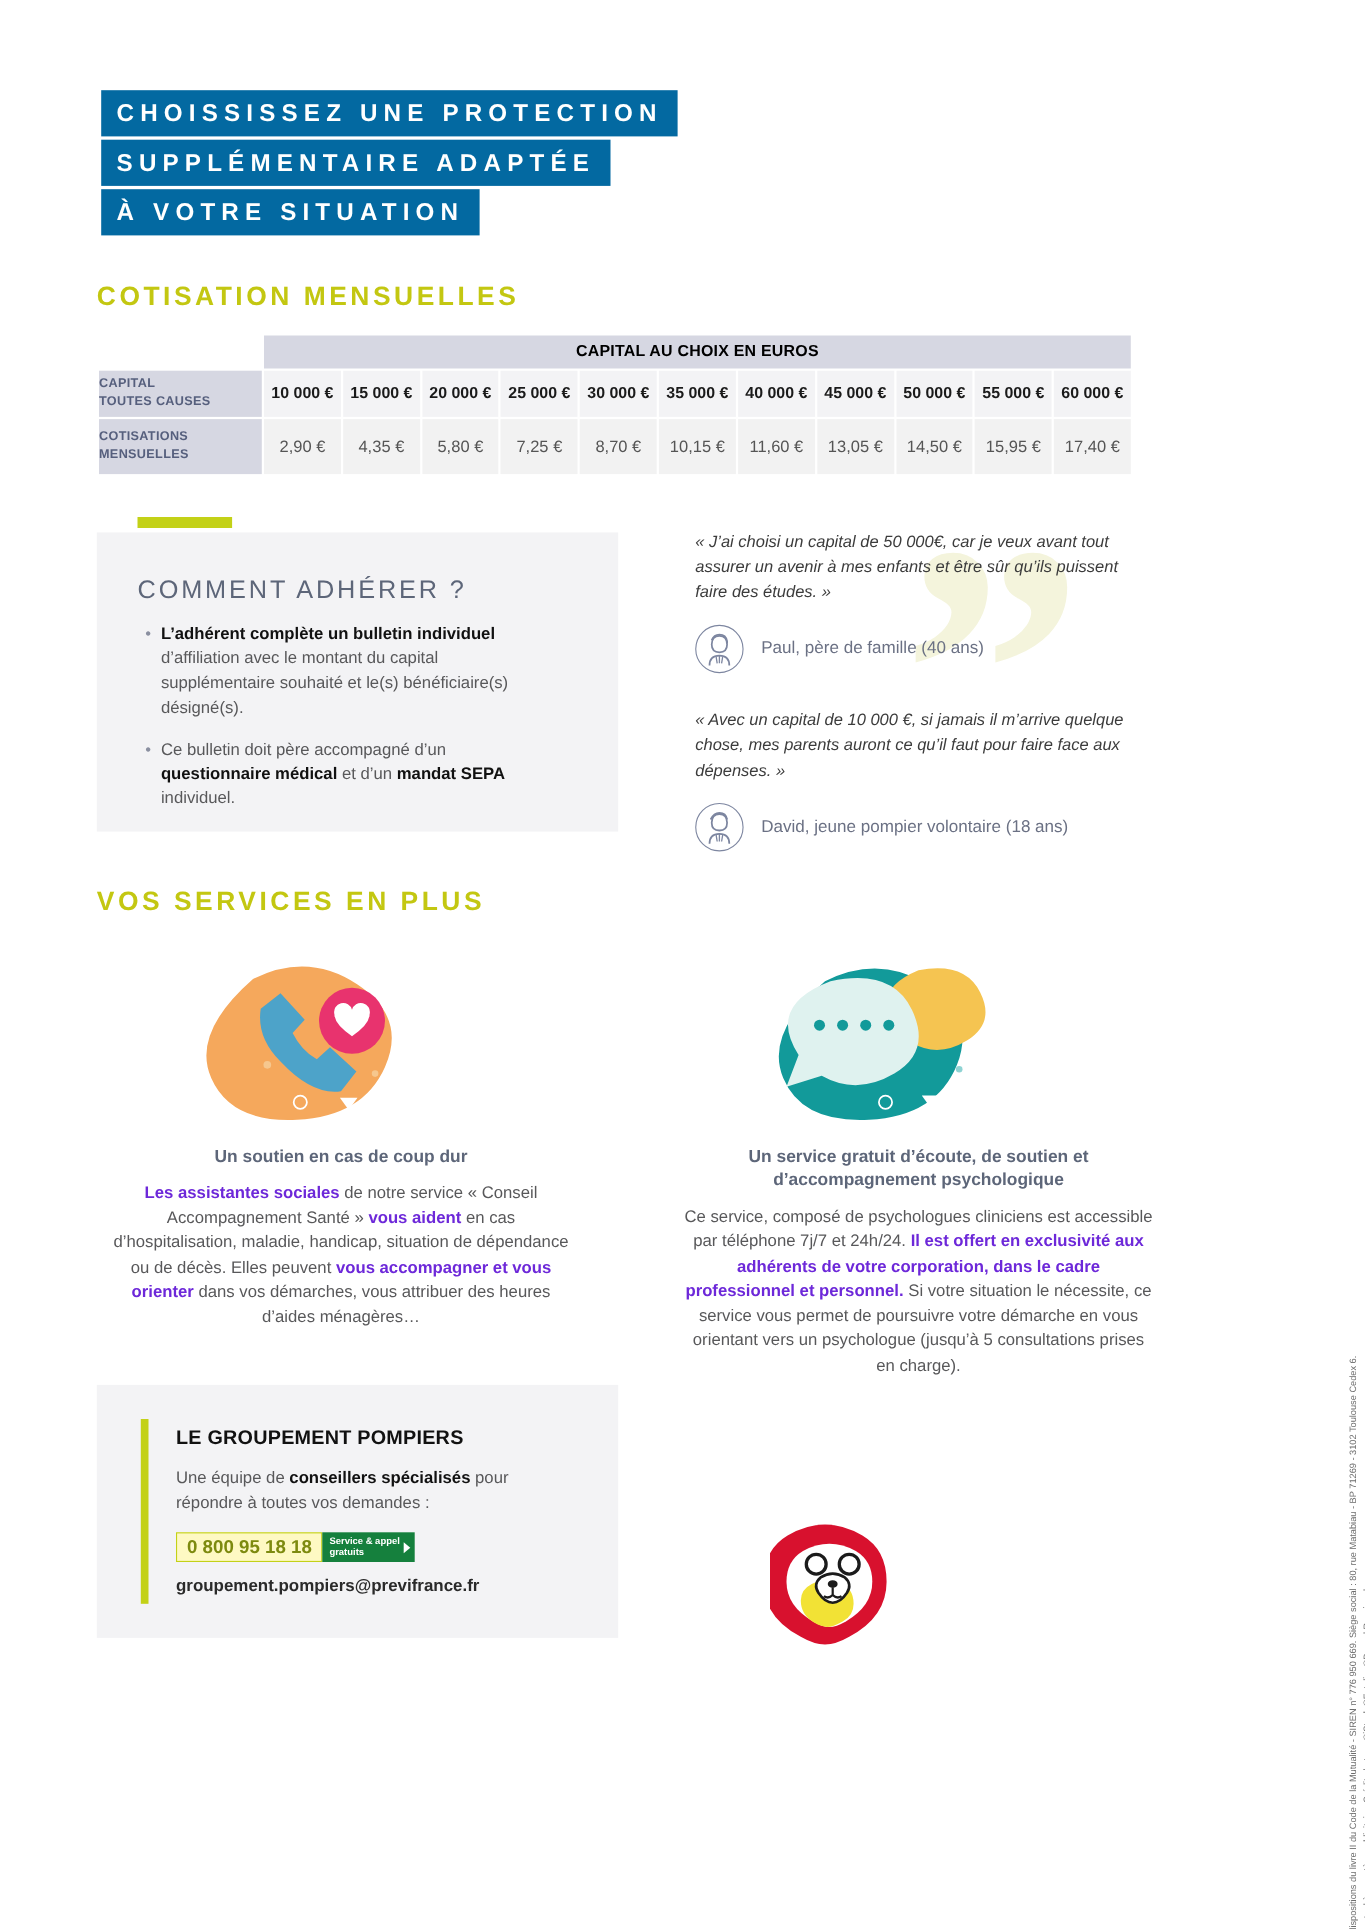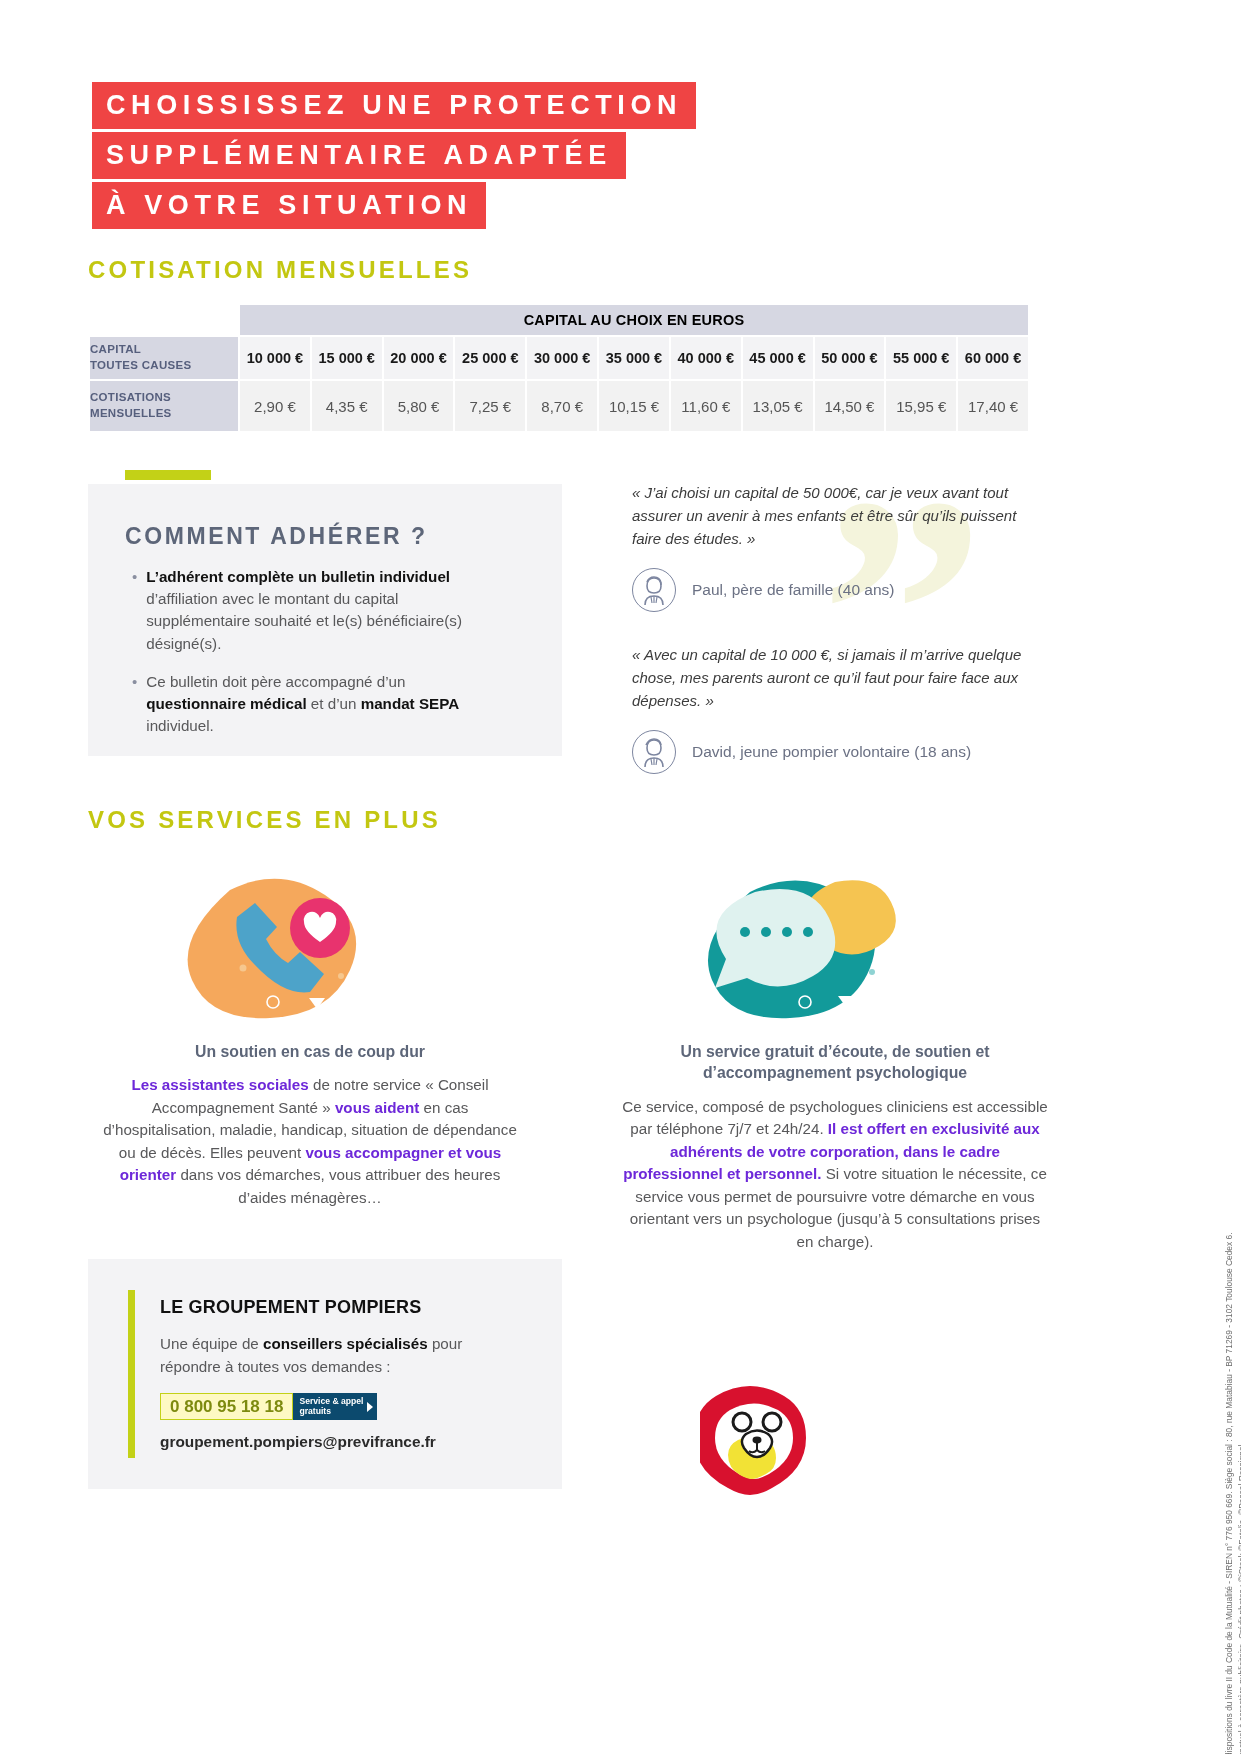--- a/index.html
+++ b/index.html
@@ -9,23 +9,23 @@
     font-family: "Liberation Sans", sans-serif;
     color: #3d3d3d;
     overflow: hidden;
   }
   .page { position: relative; width: 1241px; height: 1754px; }
 
   
   .title-block { position: absolute; left: 92px; top: 82px; }
   .title-line {
     display: inline-block;
-    background: #ef4444;
+    background: #0369a1;
     color: #ffffff;
-    font-size: 27px;
+    font-size: 22px;
     font-weight: bold;
     letter-spacing: 5.6px;
     padding: 10px 14px 10px 14px;
     line-height: 1.0;
     margin-bottom: 3px;
     white-space: nowrap;
   }
   .title-row { display: block; }
 
   
@@ -89,21 +89,21 @@
     width: 474px; height: 272px;
     background: #f3f3f5;
   }
   #adherer-tab {
     position: absolute; left: 125px; top: 470px;
     width: 86px; height: 10px; background: #c3d117;
   }
   #adherer-title {
     position: absolute; left: 125px; top: 523px;
     color: #5d6679;
-    font-size: 23px; font-weight: bold; letter-spacing: 2.6px;
+    font-size: 23px; font-weight: normal; letter-spacing: 2.6px;
   }
   .bullets { position: absolute; left: 132px; top: 566px; width: 330px; }
   .bullet { display: flex; margin-bottom: 16px; }
   .bullet .dot {
     color: #8a8fa0; font-size: 15px; line-height: 1.45;
     margin-right: 9px; flex: 0 0 auto;
   }
   .bullet .btxt {
     font-size: 15.2px; line-height: 1.46; color: #58585a;
   }
@@ -178,21 +178,21 @@
     position: absolute; left: 160px; top: 1393px;
     display: flex; align-items: stretch; height: 27px;
   }
   #phone-number {
     border: 1.6px solid #c3d117; color: #7d8a0f;
     font-size: 17px; font-weight: bold;
     padding: 2px 9px 2px 9px; display: flex; align-items: center;
     background: #fef9c3;
   }
   #phone-tag {
-    background: #0c4a6e; color: #ffffff;
+    background: #15803d; color: #ffffff;
     font-size: 8.6px; font-weight: bold; line-height: 1.15;
     padding: 3px 14px 3px 6px; display: flex; flex-direction: column;
     justify-content: center; position: relative;
   }
   #phone-tag::after {
     content: ""; position: absolute; right: 4px; top: 50%;
     transform: translateY(-50%);
     border-left: 6px solid #ffffff;
     border-top: 5px solid transparent;
     border-bottom: 5px solid transparent;

